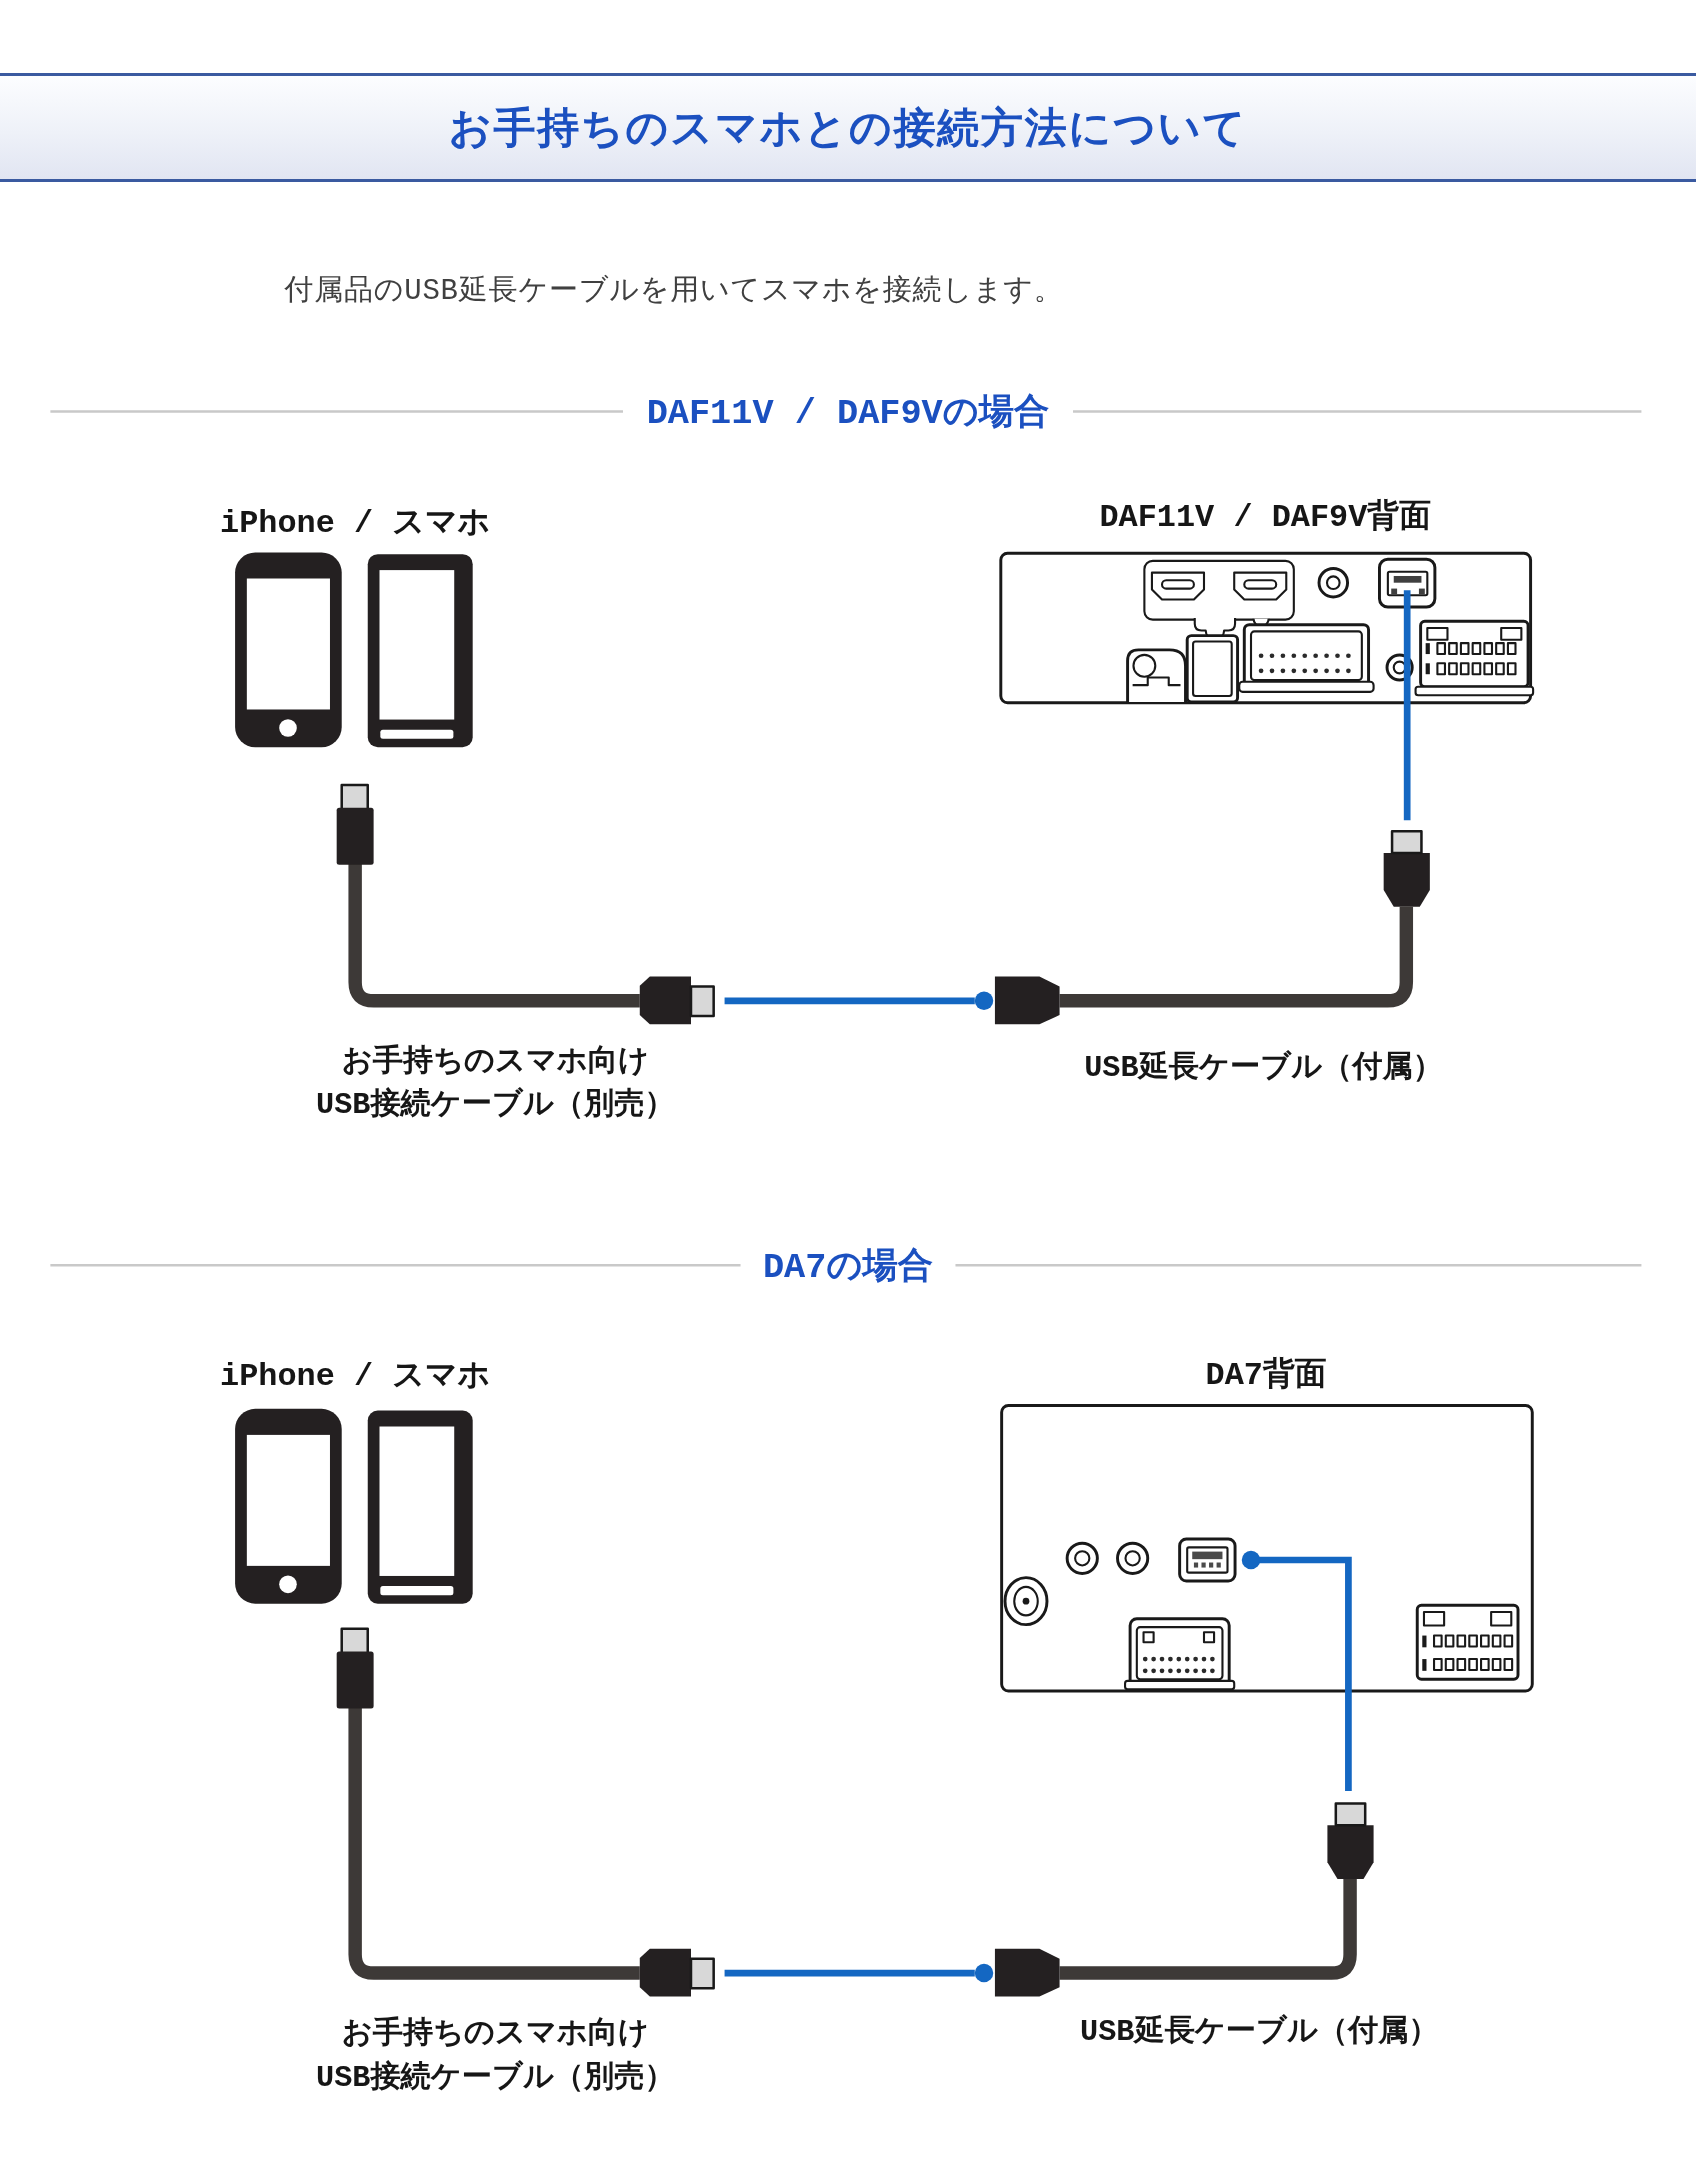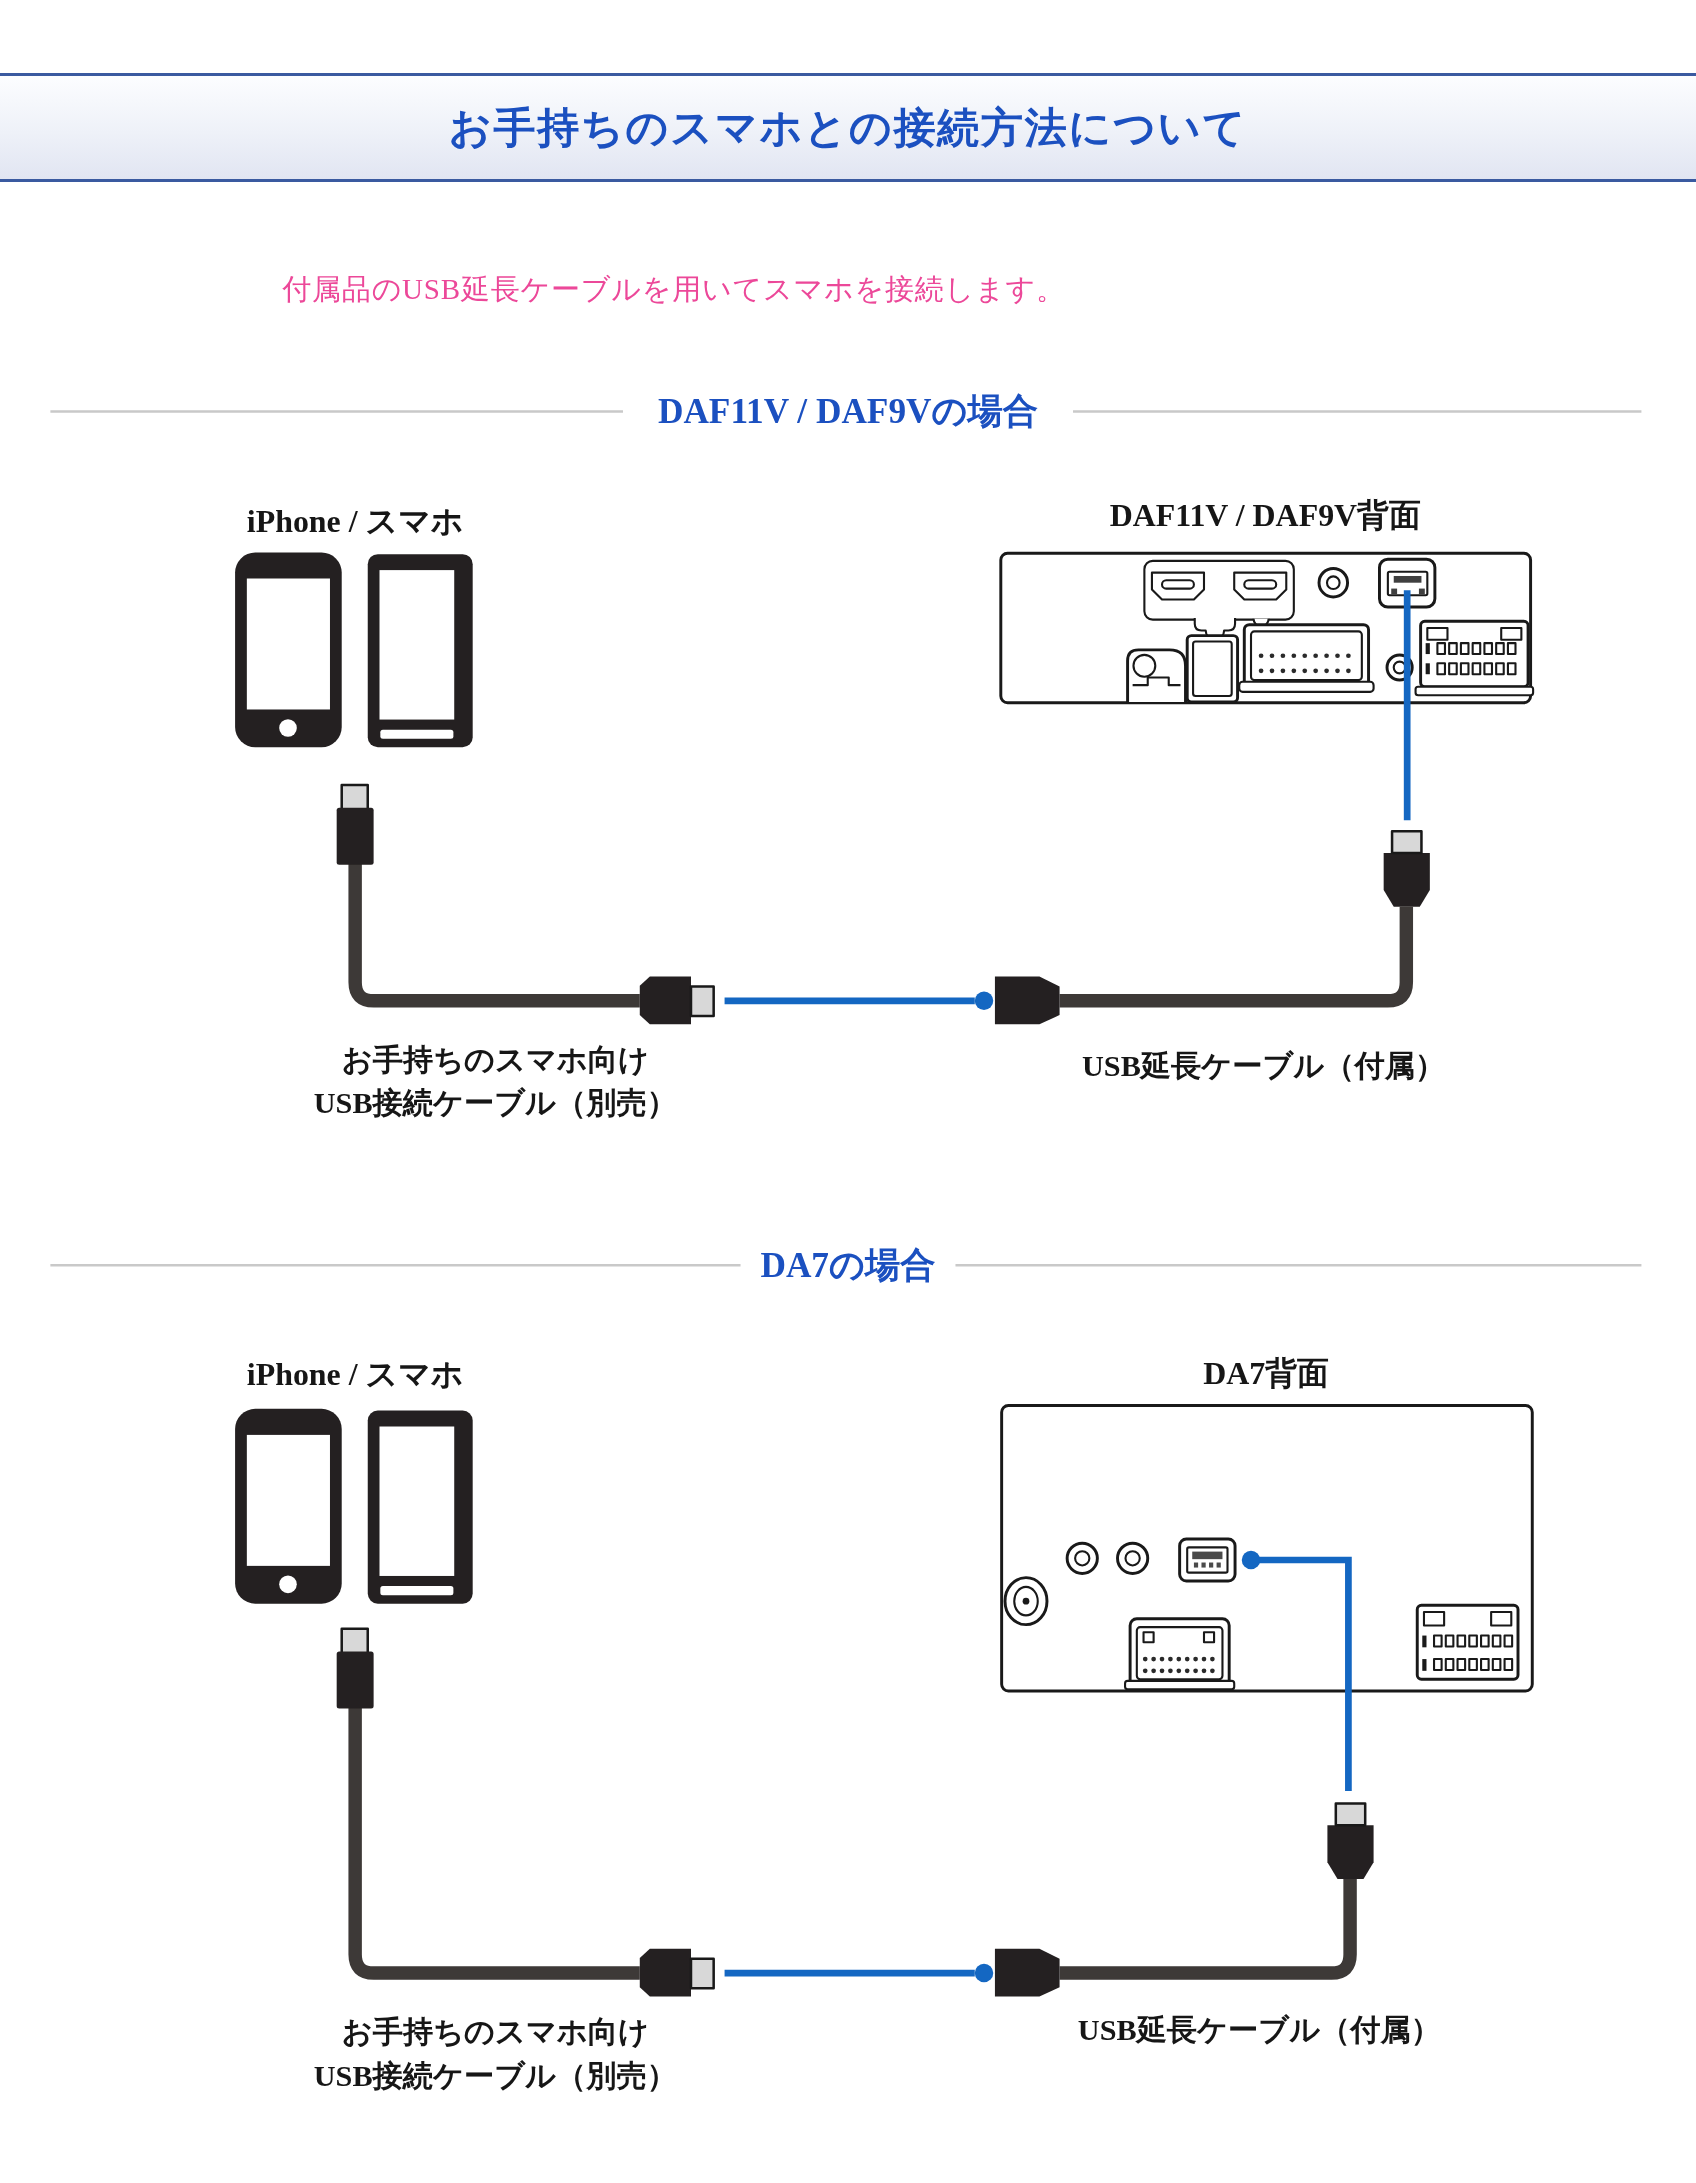--- a/index.html
+++ b/index.html
@@ -1,24 +1,24 @@
 <!DOCTYPE html>
 <html style="font-size:13.4px"><head>
 <meta charset="utf-8">
 <style>
   html,body{margin:0;padding:0;background:#fff;}
   .page{position:relative;width:1696px;height:2183px;background:#ffffff;overflow:hidden;
-        font-family:Liberation Serif, serif;}
+        font-family:Liberation Mono, monospace;}
   .header{position:absolute;left:0;top:73px;width:1696px;height:109px;box-sizing:border-box;
           border-top:3.4px solid #3a5aa0;border-bottom:3.4px solid #3a5aa0;
           background:linear-gradient(180deg,#fcfdff 0%,#eef1f8 55%,#e1e5f2 100%);
           display:flex;align-items:center;justify-content:center;}
   .header-title{font-size:42px;font-weight:700;color:#1b50c0;letter-spacing:1.7px;}
   .intro{position:absolute;left:0;top:270px;width:1348px;text-align:center;
-         font-size:29px;font-weight:500;color:#ec4899;letter-spacing:0.8px;}
+         font-size:29px;font-weight:500;color:#404040;letter-spacing:0.8px;}
   svg.diagram{position:absolute;left:0;top:0;}
   
   .sec-h{font-size:42px;font-weight:700;fill:#1b50c0;text-anchor:middle;}
   .lbl{font-size:38px;font-weight:700;fill:#161616;text-anchor:middle;}
   .cap{font-size:36px;font-weight:700;fill:#161616;text-anchor:middle;}
   
   .rule{stroke:#c9c9c9;stroke-width:3;}
   .o3{fill:#ffffff;stroke:#191919;stroke-width:3.5;stroke-linejoin:round;}
   .o2{fill:#ffffff;stroke:#191919;stroke-width:2.5;stroke-linejoin:round;}
   .o2n{fill:none;stroke:#191919;stroke-width:2.5;stroke-linejoin:round;}

